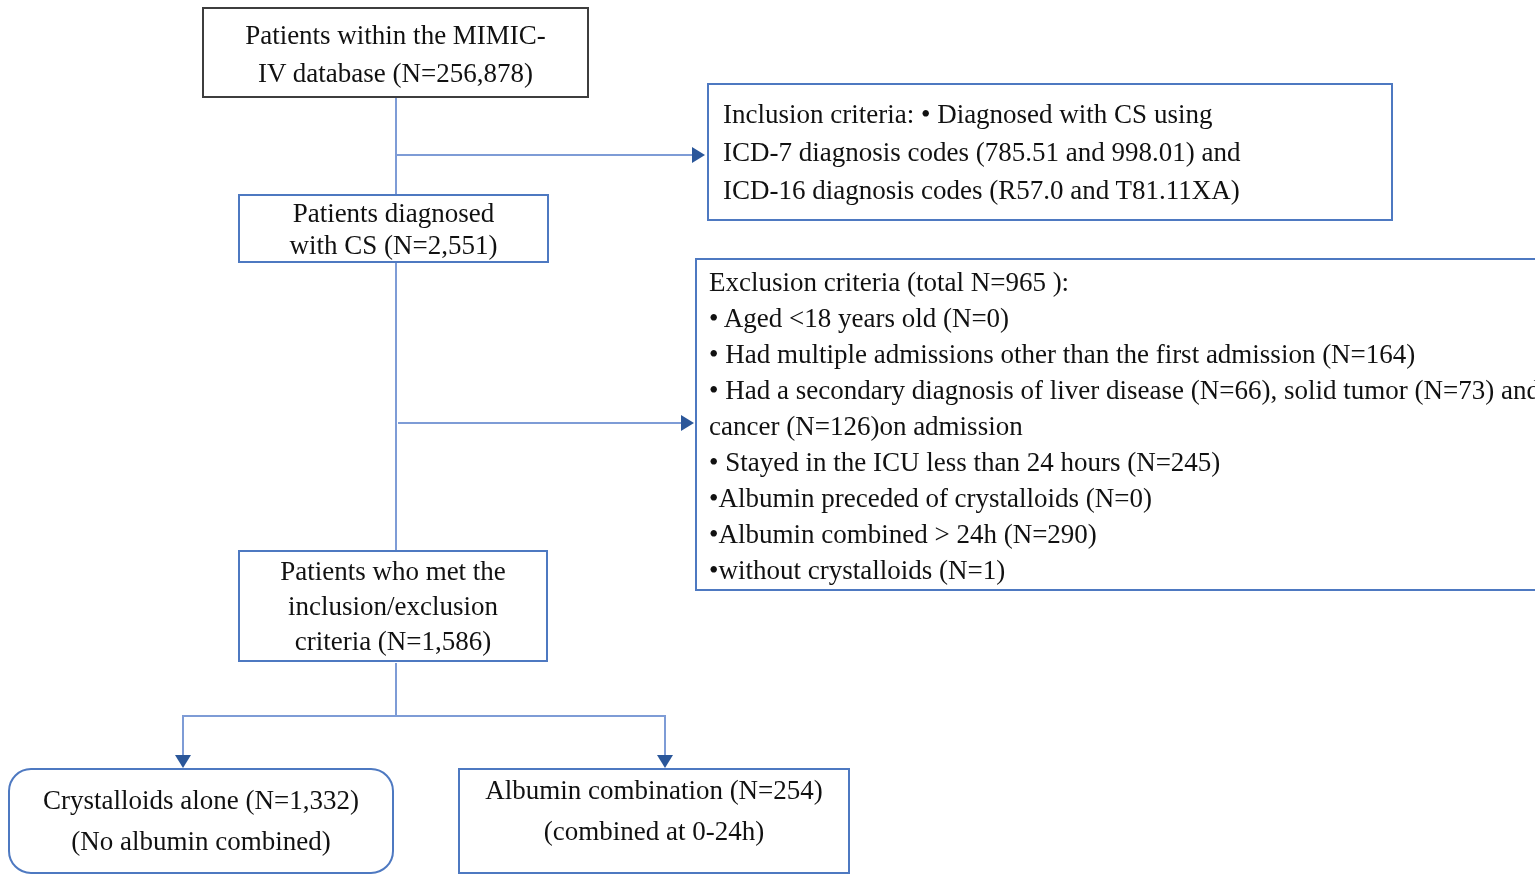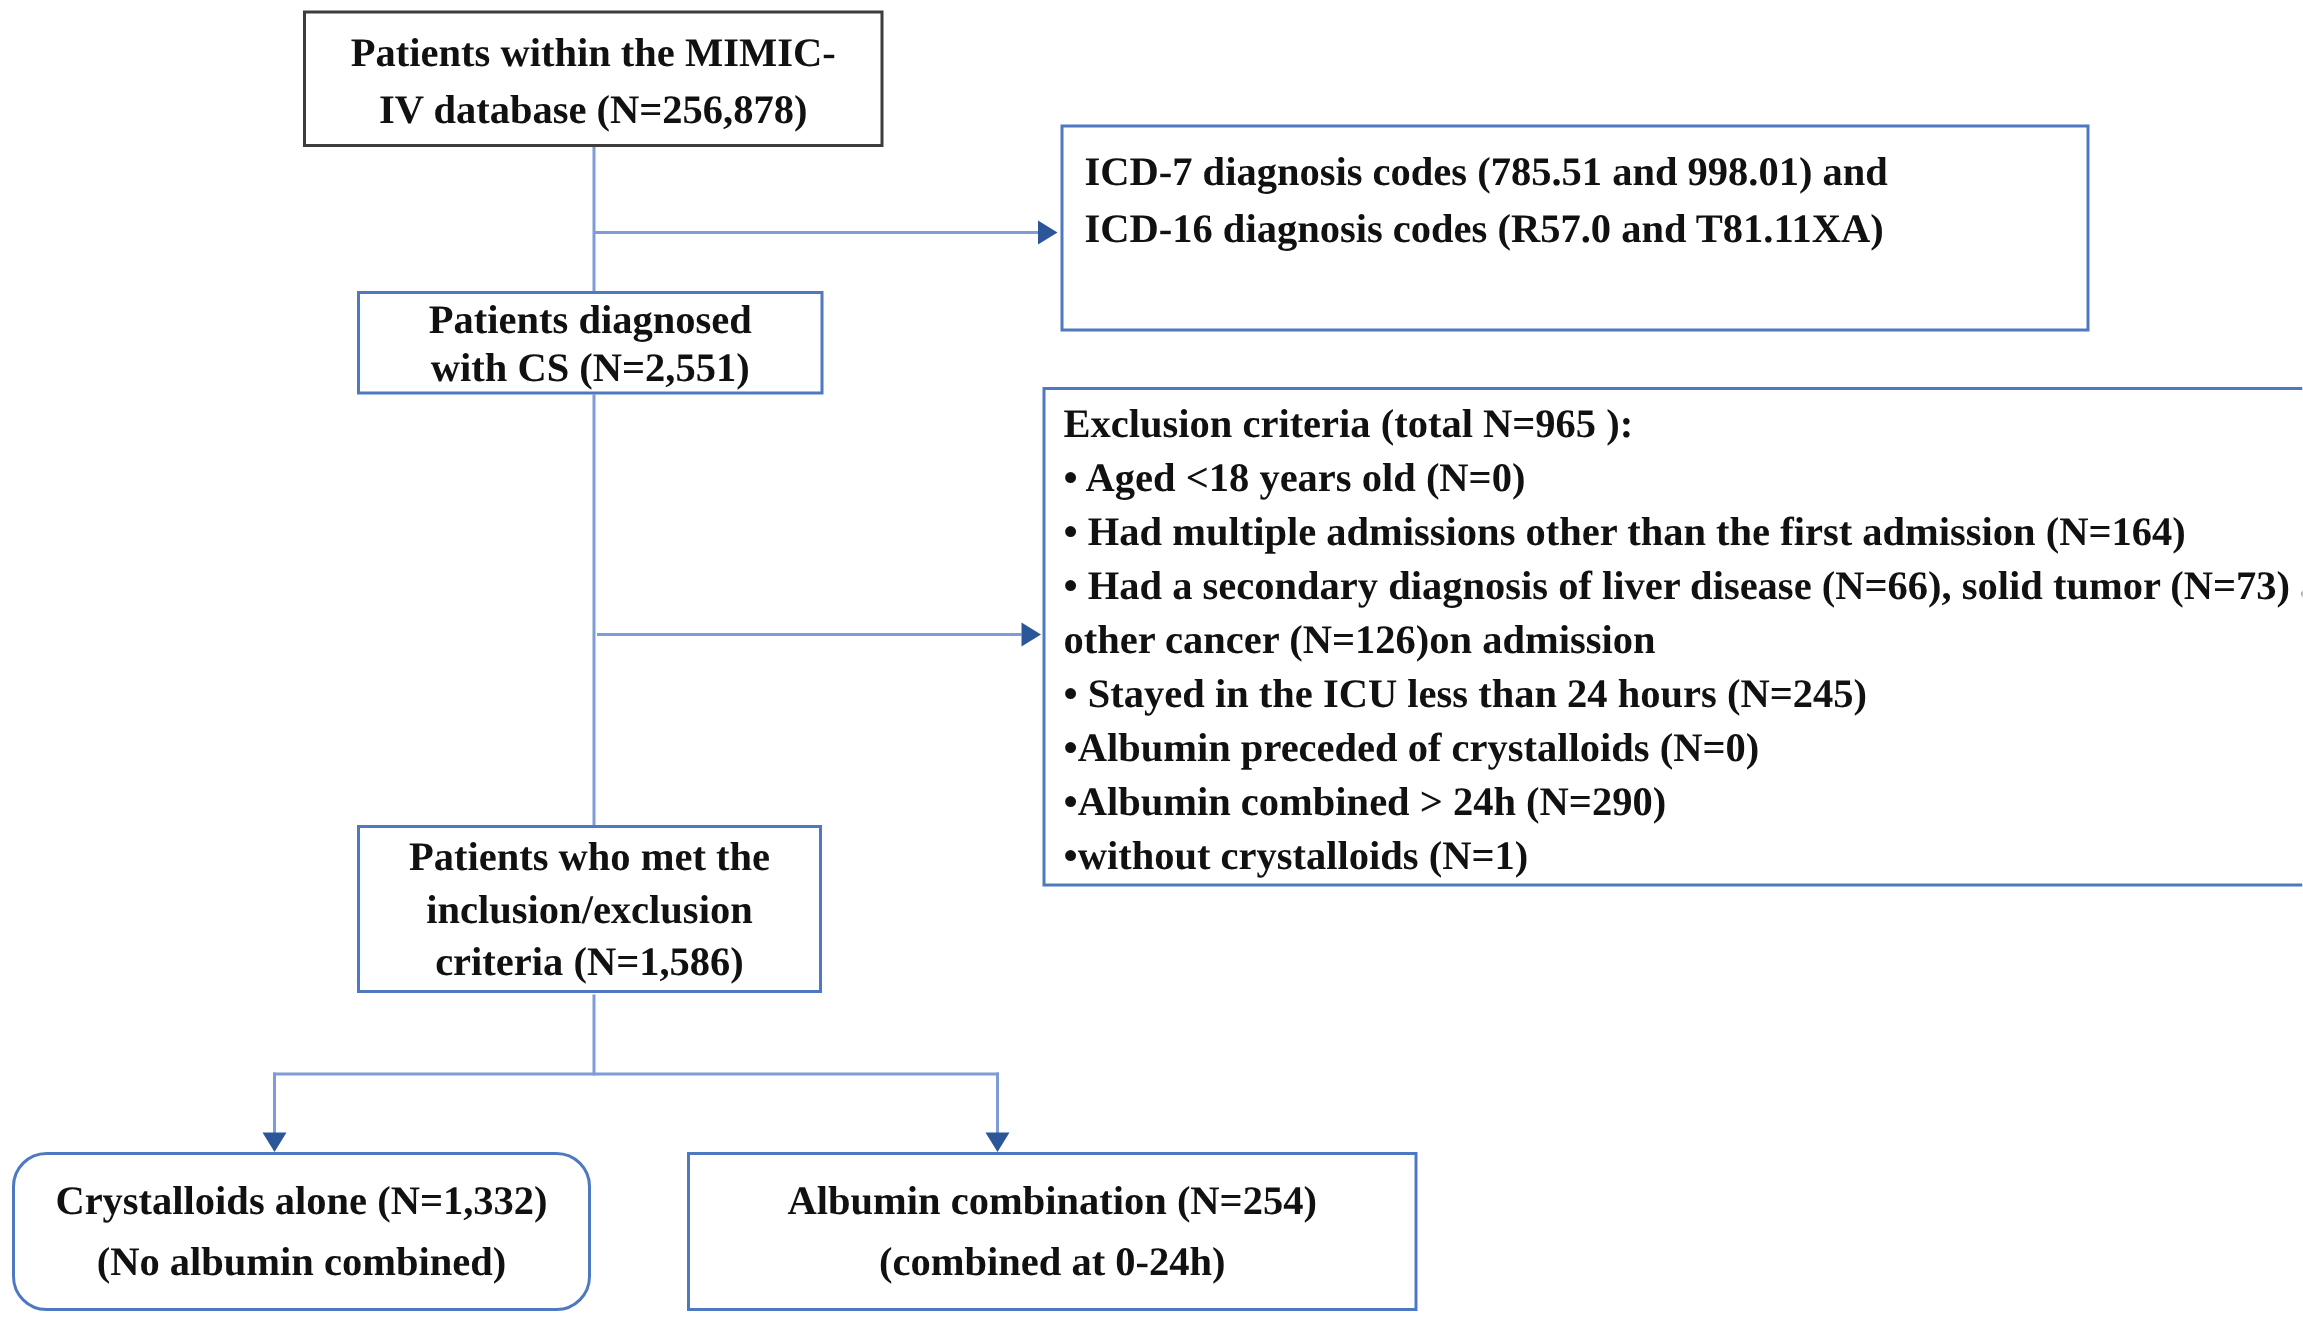--- a/index.html
+++ b/index.html
@@ -22,21 +22,20 @@
     color: var(--text);
     overflow: hidden;
   }
   .box {
     position: absolute;
     background: var(--background);
     border: 2px solid var(--box-border);
     font-size: 27px;
     line-height: 36px;
     text-align: center;
-    font-weight: bold;
   }
   .box .line { display: block; white-space: nowrap; }
   .box-top { border: 2px solid var(--top-box-border); }
   .box-left-text { text-align: left; }
   .conn { position: absolute; background: var(--connector); }
   .conn-h { height: 2px; }
   .conn-v { width: 2px; }
   .arrow-right {
     position: absolute; width: 0; height: 0;
     border-top: 8px solid transparent;
@@ -49,21 +48,21 @@
     border-right: 8px solid transparent;
     border-top: 13px solid var(--arrow);
   }
   
   #box-mimic       { left: 202px; top: 7px;   width: 387px; height: 91px;  padding-top: 7px;  line-height: 38px; }
   #box-inclusion   { left: 707px; top: 83px;  width: 686px; height: 138px; padding: 10px 8px 0 14px; line-height: 38px; }
   #box-diagnosed   { left: 238px; top: 194px; width: 311px; height: 69px;  padding-top: 1px;  line-height: 32px; }
   #box-exclusion   { left: 695px; top: 258px; width: 954px; height: 333px; padding: 4px 6px 0 12px; line-height: 36px; }
   #box-met         { left: 238px; top: 550px; width: 310px; height: 112px; padding-top: 2px;  line-height: 35px; }
   #box-crystalloids{ left: 8px;   top: 768px; width: 386px; height: 106px; padding-top: 10px; line-height: 41px; border-radius: 23px; }
-  #box-albumin     { left: 458px; top: 768px; width: 487px; height: 106px; padding-top: 10px; line-height: 41px; }
+  #box-albumin     { left: 458px; top: 768px; width: 392px; height: 106px; line-height: 41px; }
   #box-exclusion .line { white-space: normal; text-align: left; }
 </style>
 </head>
 <body>
 
 <div class="canvas">
 
   <div class="conn conn-v" style="left:395px; top:97px;  height:99px;"></div>
   <div class="conn conn-v" style="left:395px; top:262px; height:291px;"></div>
   <div class="conn conn-v" style="left:395px; top:663px; height:54px;"></div>
@@ -79,20 +78,21 @@
   <div class="arrow-down" style="left:175px; top:755px;"></div>
   <div class="conn conn-v" style="left:664px; top:715px; height:42px;"></div>
   <div class="arrow-down" style="left:657px; top:755px;"></div>
 
   <div class="box box-top" id="box-mimic">
     <span class="line">Patients within the MIMIC-</span>
     <span class="line">IV database (N=256,878)</span>
   </div>
 
   <div class="box box-left-text" id="box-inclusion">
+    <span class="line">Inclusion criteria: • Diagnosed with CS using</span>
     <span class="line">ICD-7 diagnosis codes (785.51 and 998.01) and</span>
     <span class="line">ICD-16 diagnosis codes (R57.0 and T81.11XA)</span>
   </div>
 
   <div class="box" id="box-diagnosed">
     <span class="line">Patients diagnosed</span>
     <span class="line">with CS (N=2,551)</span>
   </div>
 
   <div class="box box-left-text" id="box-exclusion">

